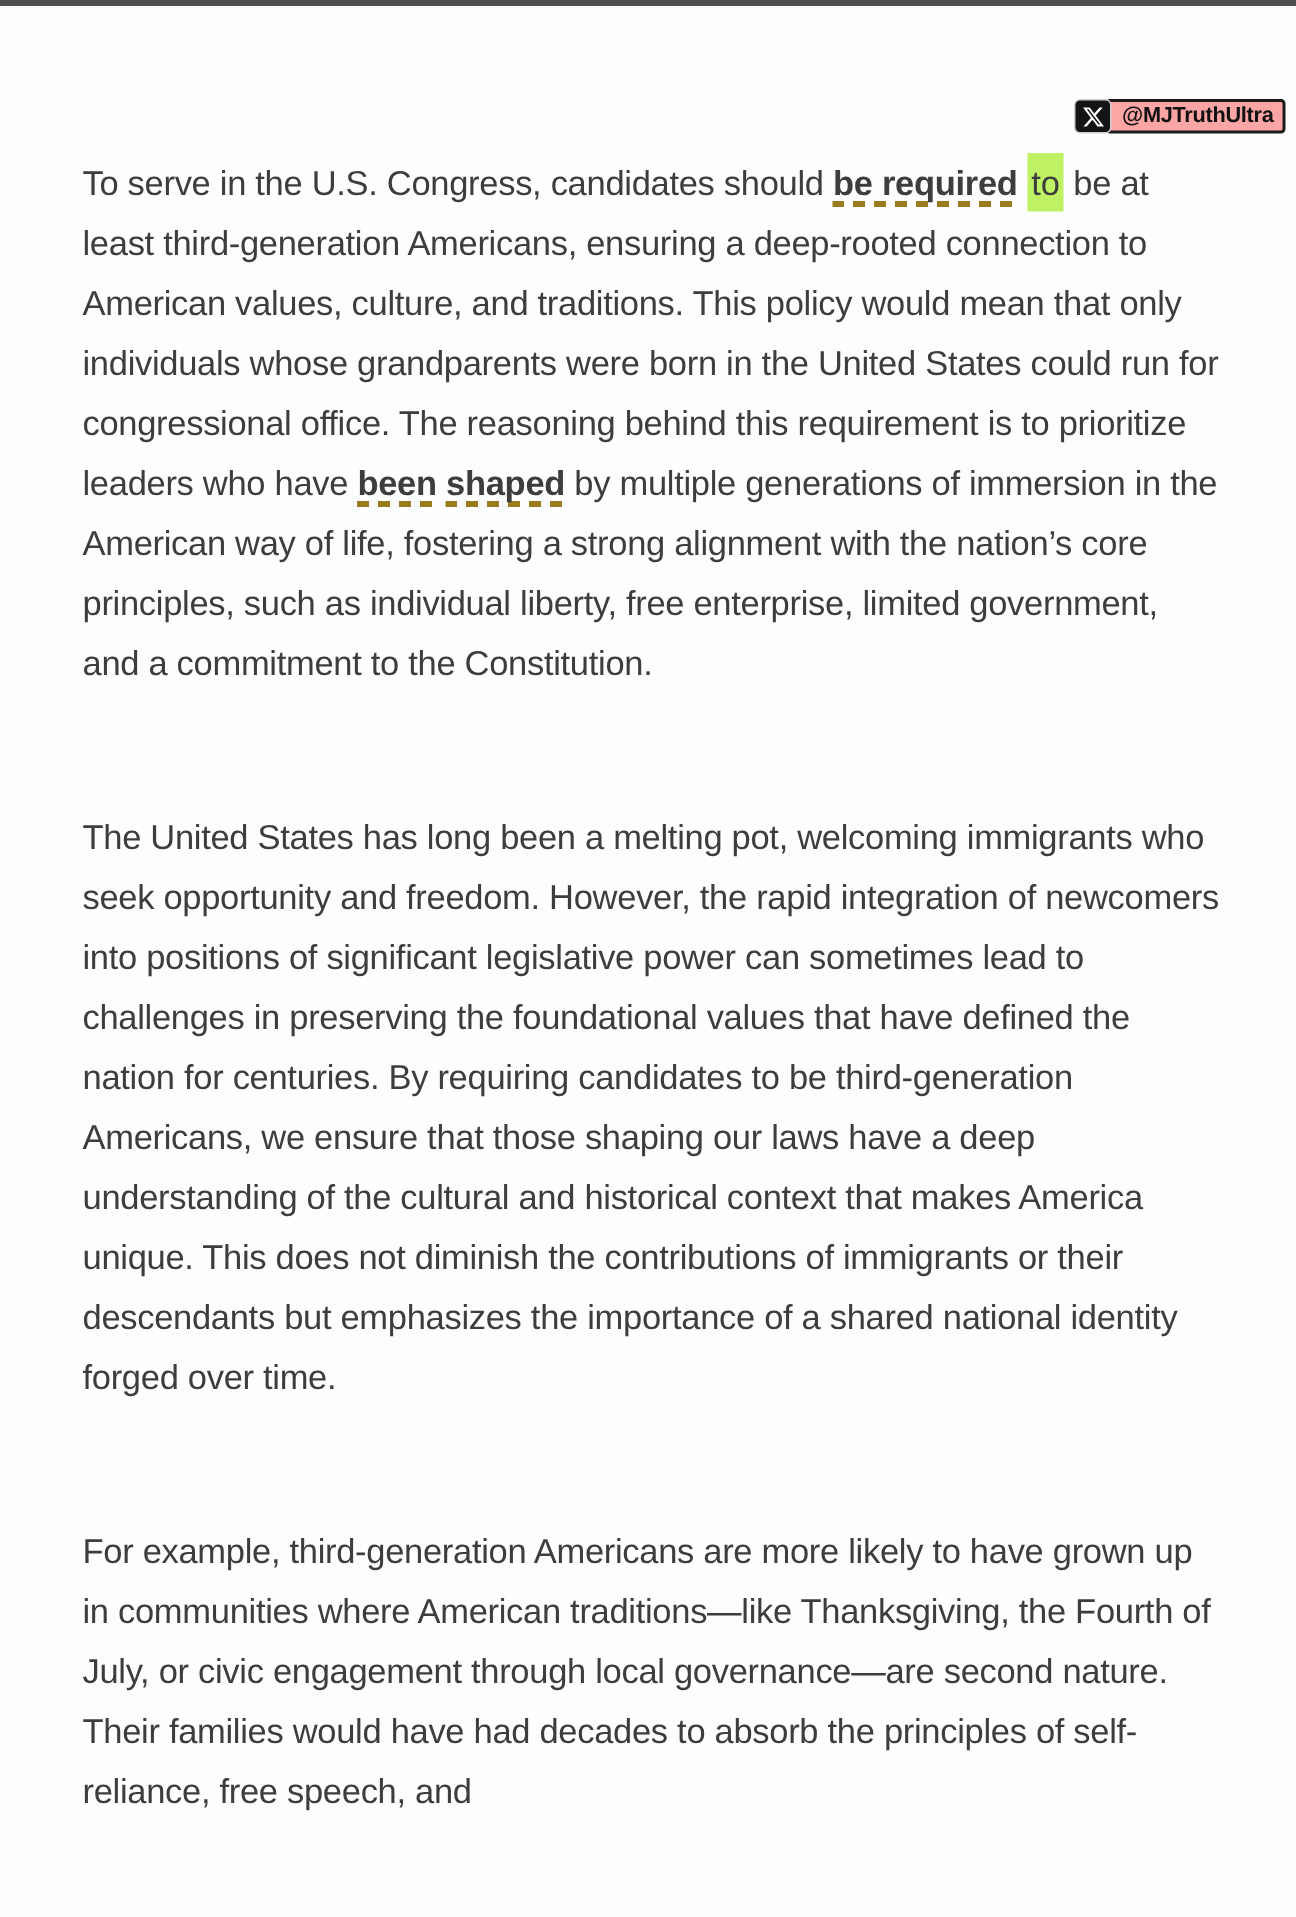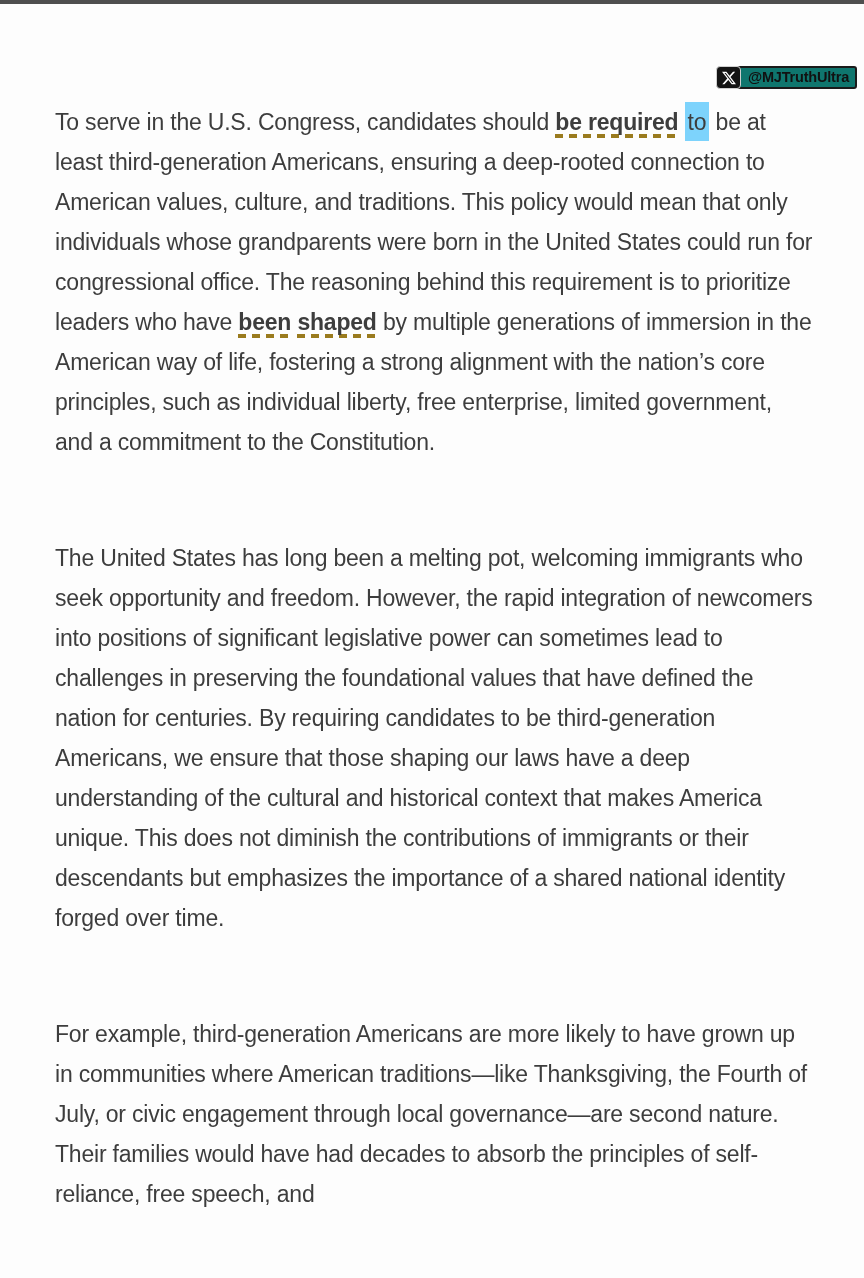--- a/index.html
+++ b/index.html
@@ -35,21 +35,21 @@
     display: flex;
     align-items: center;
     justify-content: center;
     margin-right: -4px;
     z-index: 2;
     box-sizing: border-box;
   }
   .x-box svg { display: block; }
   .handle-box {
     border: 2px solid #1a1a1a;
-    background: #0f766e;
+    background: #fca5a5;
     border-radius: 3px;
     padding: 1px 6px 2px 9px;
     font-size: 14.5px;
     font-weight: bold;
     color: #111111;
     letter-spacing: -0.2px;
     white-space: nowrap;
   }
   .content {
     position: absolute;
@@ -67,21 +67,21 @@
   .para:last-child { margin-bottom: 3px; }
   .dashed {
     padding-bottom: 3px;
     background-image: repeating-linear-gradient(90deg, #9a7b1e 0, #9a7b1e 8px, transparent 8px, transparent 14px);
     background-position: 0 100%;
     background-size: 100% 4px;
     background-repeat: no-repeat;
     font-weight: bold;
   }
   .hl {
-    background: #7dd3fc;
+    background: #bef264;
     padding: 7px 3px 6px 3px;
   }
 </style>
 </head>
 <body>
 
 <div class="top-bar"></div>
 
 <div class="badge">
   <span class="x-box">

